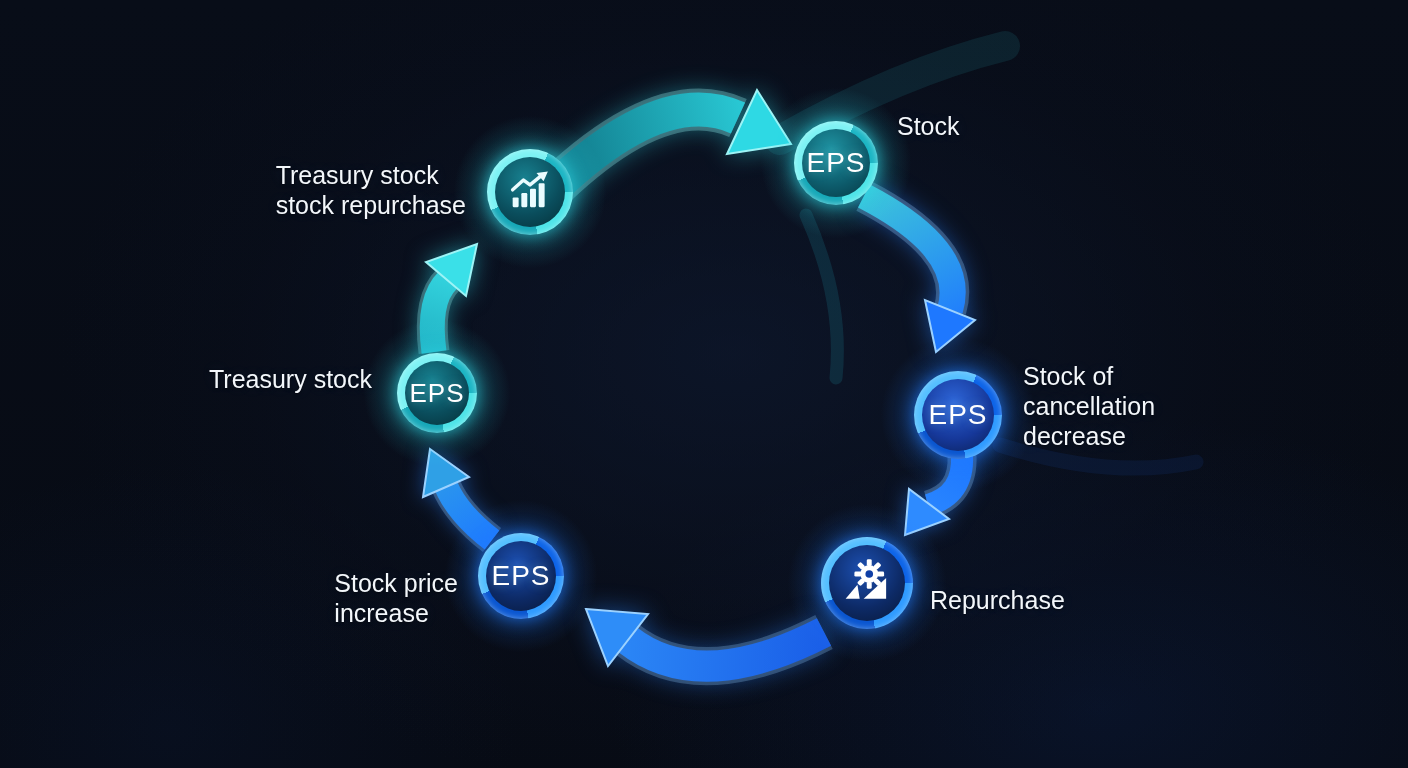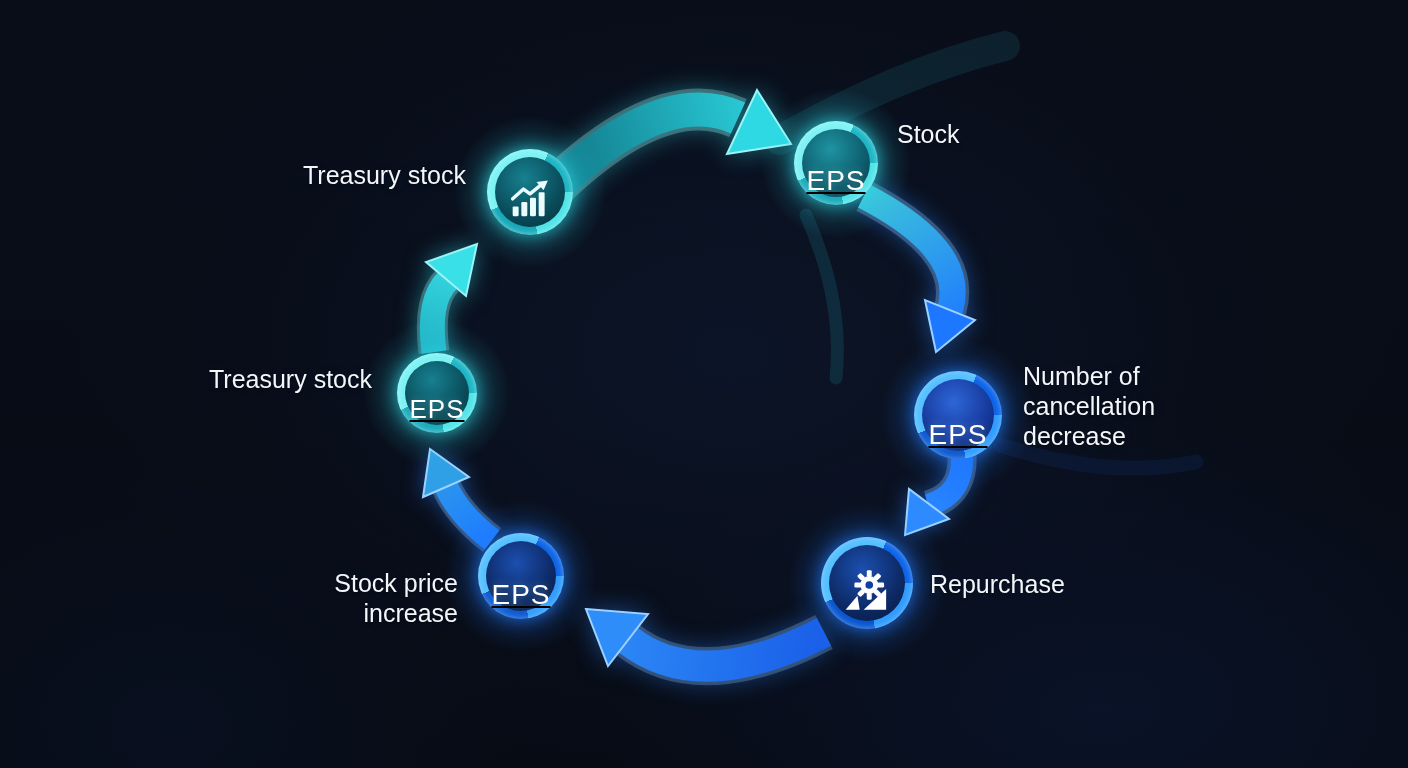--- a/index.html
+++ b/index.html
@@ -20,32 +20,32 @@
   
   .node{position:absolute;border-radius:50%;}
   .halo{position:absolute;inset:-34px;border-radius:50%;pointer-events:none;}
   .node.teal .halo{background:radial-gradient(circle, rgba(46,216,230,.50) 0%, rgba(46,216,230,.16) 46%, rgba(46,216,230,0) 70%);}
   .node.blue .halo{background:radial-gradient(circle, rgba(34,124,255,.52) 0%, rgba(34,124,255,.16) 46%, rgba(34,124,255,0) 70%);}
   .ring{position:absolute;inset:0;border-radius:50%;}
   .node.teal .ring{background:conic-gradient(from -30deg,#7df2f4 0 55deg,#1cb5c4 55deg 120deg,#4fe4e8 120deg 200deg,#17a8b8 200deg 275deg,#7df2f4 275deg 360deg);
     box-shadow:0 0 18px rgba(46,216,230,.75), inset 0 0 6px rgba(210,255,255,.6);}
   .node.blue .ring{background:conic-gradient(from -30deg,#55c0ff 0 55deg,#0d64e8 55deg 120deg,#2f9bff 120deg 200deg,#0a56d0 200deg 275deg,#55c0ff 275deg 360deg);
     box-shadow:0 0 18px rgba(34,124,255,.75), inset 0 0 6px rgba(190,225,255,.55);}
-  .core{position:absolute;inset:8px;border-radius:50%;display:flex;align-items:flex-end;justify-content:center;text-decoration:underline;}
+  .core{position:absolute;inset:8px;border-radius:50%;display:flex;align-items:center;justify-content:center;}
   .core.teal-core{background:radial-gradient(circle at 42% 30%, #1f93a2 0%, #0d5c6c 58%, #063844 100%);}
   .core.teal-core2{background:radial-gradient(circle at 42% 30%, #17808f 0%, #0a4d5c 58%, #053038 100%);}
   .core.blue-core{background:radial-gradient(circle at 44% 32%, #2e66d8 0%, #16389a 58%, #0a1f55 100%);}
   .core.blue-core2{background:radial-gradient(circle at 44% 32%, #1c4fb0 0%, #0d2a66 58%, #081838 100%);}
   .eps{color:#ffffff;font-size:28px;letter-spacing:1px;font-weight:400;
     text-shadow:0 0 10px rgba(170,240,255,.35);}
   .eps.small{font-size:26px;}
   
   .label{position:absolute;color:#f3f7fb;font-size:25px;line-height:30px;font-weight:400;
     text-shadow:0 1px 3px rgba(0,0,0,.55), 0 0 14px rgba(120,180,255,.12);}
-  .label.right-align{text-align:right;}
+  .label.right-align{}
   .label.left-align{text-align:left;}
 </style>
 </head>
 <body>
 
 <div id="canvas">
 
   <svg class="layer" width="1408" height="768" viewBox="0 0 1408 768">
     <defs>
       <linearGradient id="gA1" gradientUnits="userSpaceOnUse" x1="556" y1="186" x2="790" y2="120">
@@ -184,33 +184,34 @@
   <div class="node teal" style="left:397px;top:353px;width:80px;height:80px;">
     <div class="halo"></div>
     <div class="ring"></div>
     <div class="core teal-core2">
       <span class="eps small">EPS</span>
     </div>
   </div>
 
   <div class="label right-align" style="right:942px;top:160px;">
     <div>Treasury stock</div>
-  </div>
-
-  <div class="label left-align" style="left:897px;top:119px;">
+    <div>stock repurchase</div>
+  </div>
+
+  <div class="label left-align" style="left:897px;top:111px;">
     <div>Stock</div>
   </div>
 
   <div class="label left-align" style="left:1023px;top:361px;">
-    <div>Number of</div>
+    <div>Stock of</div>
     <div>cancellation</div>
     <div>decrease</div>
   </div>
 
-  <div class="label left-align" style="left:930px;top:569px;">
+  <div class="label left-align" style="left:930px;top:585px;">
     <div>Repurchase</div>
   </div>
 
   <div class="label right-align" style="right:950px;top:568px;">
     <div>Stock price</div>
     <div>increase</div>
   </div>
 
   <div class="label right-align" style="right:1036px;top:364px;">
     <div>Treasury stock</div>

